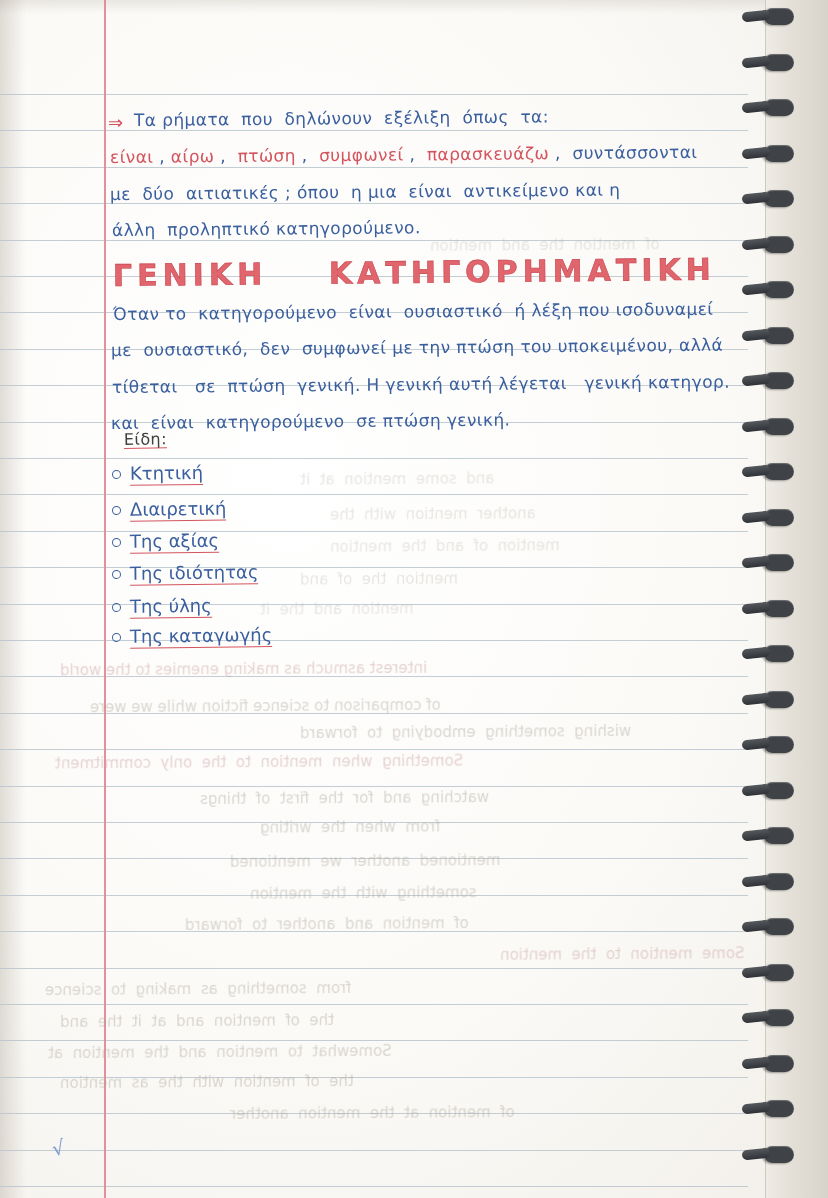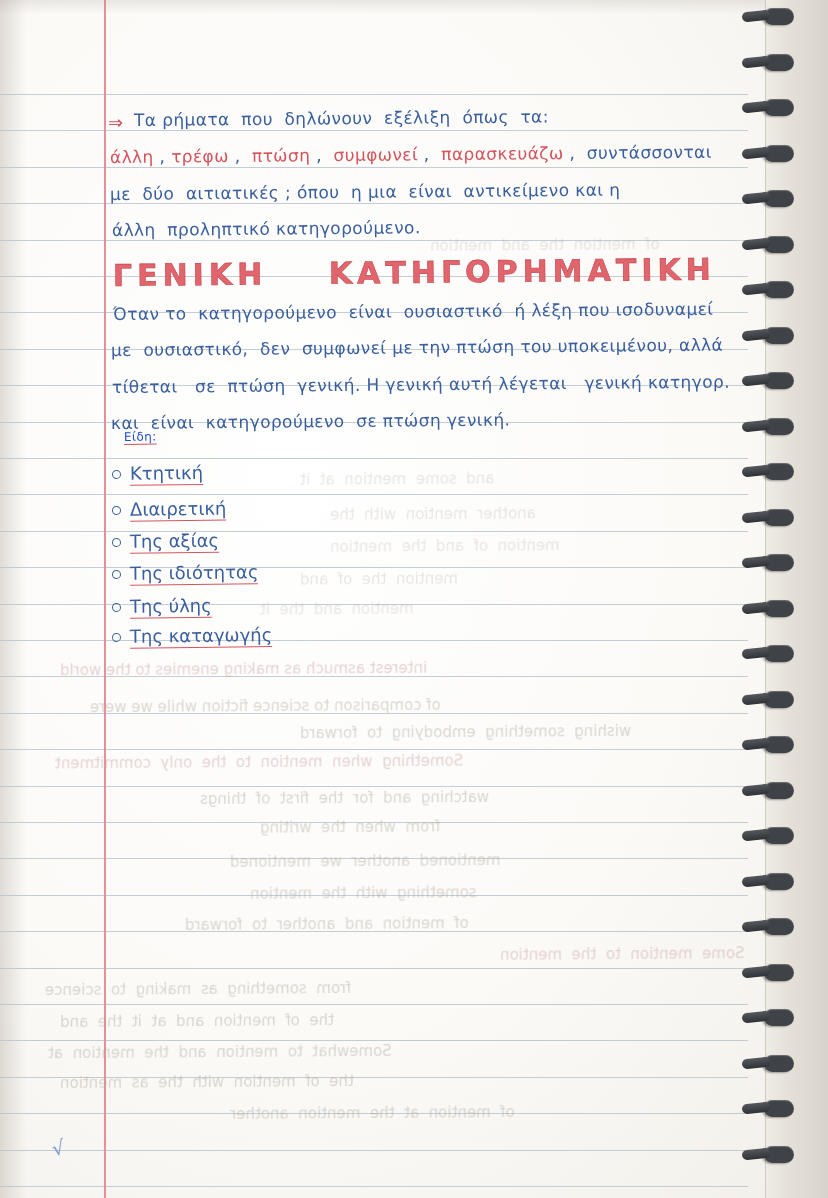--- a/index.html
+++ b/index.html
@@ -126,22 +126,22 @@
     transform: rotate(-0.6deg);
     transform-origin: left center;
   }
 
   .arrow {
     font-size: 18px;
     color: #d4545e;
   }
 
   .sub {
-    font-size: 12px;
-    color: #1d4ed8;
+    font-size: 16px;
+    color: #404040;
     text-decoration: underline;
     text-decoration-color: #d4545e;
     text-underline-offset: 3px;
     transform: rotate(-1deg);
     transform-origin: left center;
   }
 
   .bullet-row {
     position: absolute;
     display: flex;
@@ -286,21 +286,21 @@
       <div class="ghost" style="left: 330px; top: 537px; opacity: 0.25;">mention  of  and  the  mention</div>
       <div class="ghost" style="left: 300px; top: 570px; opacity: 0.25;">mention  the  of  and</div>
       <div class="ghost" style="left: 260px; top: 600px; opacity: 0.25;">mention  and  the  it</div>
     </div>
 
   <div class="ink">
 
     <span class="hw arrow" style="left:108px; top:112px;">⇒</span>
 
     <div class="hw ln" id="intro-line-0" style="left:134px; top:112px;"><span class="blue">Τα ρήματα  που  δηλώνουν  εξέλιξη  όπως  τα:</span></div>
-    <div class="hw ln" id="intro-line-1" style="left:110px; top:149px;"><span class="red">άλλη</span><span class="blue"> , </span><span class="red">τρέφω</span><span class="blue"> ,  </span><span class="red">πτώση</span><span class="blue"> ,  </span><span class="red">συμφωνεί</span><span class="blue"> ,  </span><span class="red">παρασκευάζω</span><span class="blue"> ,  συντάσσονται</span></div>
+    <div class="hw ln" id="intro-line-1" style="left:110px; top:149px;"><span class="red">είναι</span><span class="blue"> , </span><span class="red">αίρω</span><span class="blue"> ,  </span><span class="red">πτώση</span><span class="blue"> ,  </span><span class="red">συμφωνεί</span><span class="blue"> ,  </span><span class="red">παρασκευάζω</span><span class="blue"> ,  συντάσσονται</span></div>
     <div class="hw ln" id="intro-line-2" style="left:110px; top:186px;"><span class="blue">με  δύο  αιτιατικές ; όπου  η μια  είναι  αντικείμενο και η</span></div>
     <div class="hw ln" id="intro-line-3" style="left:112px; top:222px;"><span class="blue">άλλη  προληπτικό κατηγορούμενο.</span></div>
 
     <div class="hw title" style="left:113px; top:258px;">ΓΕΝΙΚΗ    ΚΑΤΗΓΟΡΗΜΑΤΙΚΗ</div>
 
     <div class="hw ln blue" style="left:113px; top:306px;">Όταν το  κατηγορούμενο  είναι  ουσιαστικό  ή λέξη που ισοδυναμεί</div>
     <div class="hw ln blue" style="left:111px; top:342px;">με  ουσιαστικό,  δεν  συμφωνεί με την πτώση του υποκειμένου, αλλά</div>
     <div class="hw ln blue" style="left:112px; top:379px;">τίθεται   σε  πτώση  γενική. Η γενική αυτή λέγεται   γενική κατηγορ.</div>
     <div class="hw ln blue" style="left:111px; top:415px;">και  είναι  κατηγορούμενο  σε πτώση γενική.</div>
 

